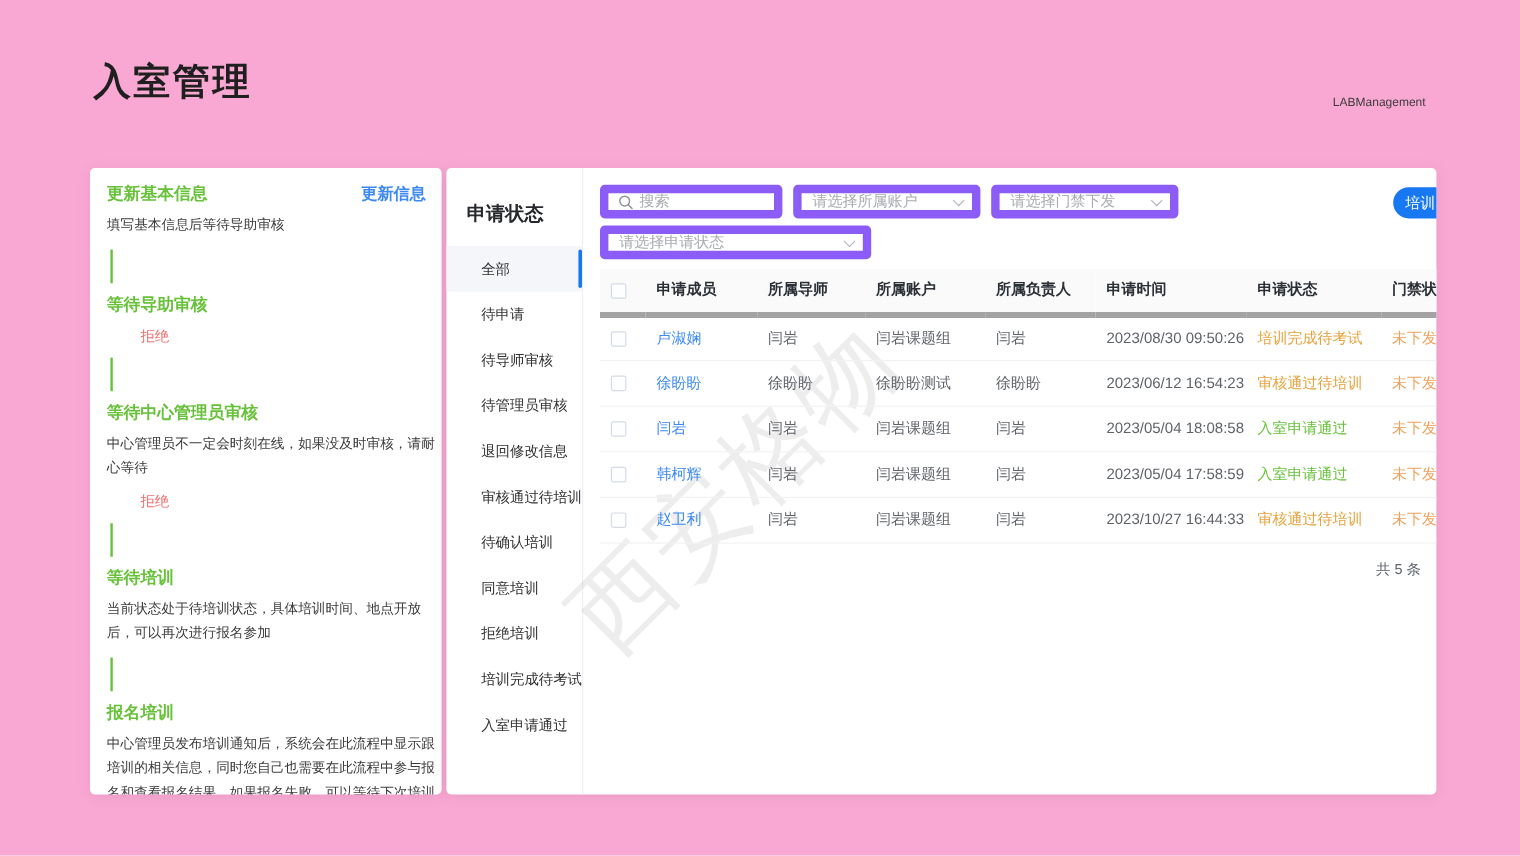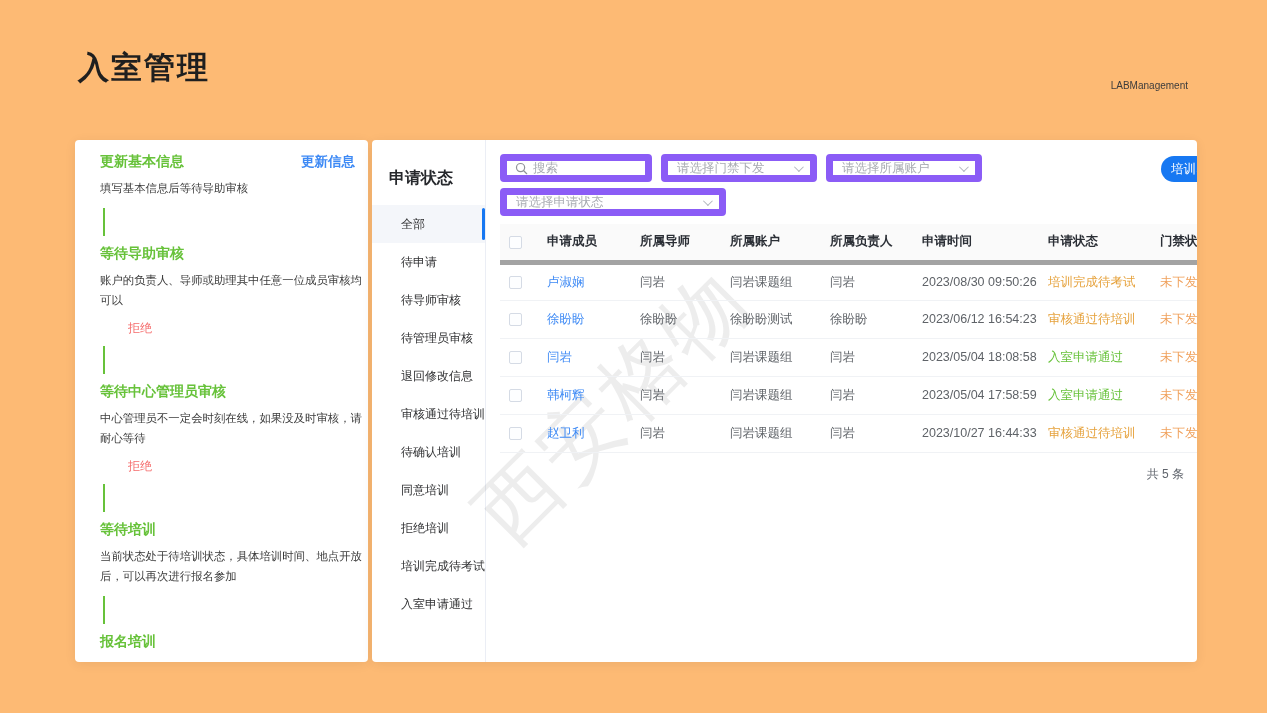--- a/index.html
+++ b/index.html
@@ -1,27 +1,27 @@
 <!DOCTYPE html>
 <html style="--green: #67c23a; --blue: #1778f2; --link: #3e8af5; --red: #f56c6c; --orange: #e6a23c; --gate: #f0a15c;"><head>
 <meta charset="utf-8">
 <style>
   :root{
     --green:#67c23a; --blue:#1778f2; --link:#3e8af5; --red:#f56c6c;
     --orange:#e6a23c; --gate:#f0a15c;
   }
   *{margin:0;padding:0;box-sizing:border-box;}
   body{background:#f7f7f8;font-family:"Liberation Sans","DejaVu Sans",sans-serif;}
-  .page{position:relative;width:1267px;height:713px;background:#fdba74;overflow:hidden;}
+  .page{position:relative;width:1267px;height:713px;background:#f9a8d4;overflow:hidden;}
 
   .page-title{position:absolute;left:78px;top:47px;font-size:31px;font-weight:bold;color:#1f1f1f;letter-spacing:2px;}
   .brand{position:absolute;top:80px;right:79px;font-size:10px;color:#3c3c3c;}
 
   .card{position:absolute;top:140px;background:#fff;border-radius:4px;box-shadow:0 2px 12px rgba(0,0,0,0.07);}
-  .flow-card{left:75px;width:293px;height:522px;padding:13px 5px 13px 25px;overflow:hidden;}
+  .flow-card{left:75px;width:293px;height:522px;padding:13px 5px 13px 14px;overflow:hidden;}
   .main-card{left:372px;width:825px;height:522px;display:flex;overflow:hidden;}
 
   
   .step-head{display:flex;justify-content:space-between;align-items:center;padding-right:8px;}
   .step-title{font-size:14px;font-weight:bold;color:var(--green);}
   .step-link{font-size:13.5px;font-weight:bold;color:var(--link);cursor:pointer;text-decoration:none;}
   .step-desc{margin-top:7px;font-size:11.4px;line-height:1.8;color:#3b3b3b;}
   .step-reject{margin-top:9px;font-size:12px;color:var(--red);margin-left:28px;}
   .connector{width:2px;height:28px;background:var(--green);margin:9px 0 9px 3px;}
 
@@ -78,21 +78,20 @@
     <div class="step-desc">填写基本信息后等待导助审核</div>
 
     <div class="connector"></div>
   </div>
 
   <div class="step">
     <div class="step-head">
       <span class="step-title">等待导助审核</span>
 
     </div>
-    <div class="step-desc">账户的负责人、导师或助理其中任意一位成员审核均可以</div>
     <div class="step-reject">拒绝</div>
     <div class="connector"></div>
   </div>
 
   <div class="step">
     <div class="step-head">
       <span class="step-title">等待中心管理员审核</span>
 
     </div>
     <div class="step-desc">中心管理员不一定会时刻在线，如果没及时审核，请耐心等待</div>
@@ -176,26 +175,26 @@
       <div class="watermark">西安格物</div>
 
       <div class="filter-row">
         <div class="input-like search-box">
           <svg width="13" height="13" viewBox="0 0 14 14" fill="none">
             <circle cx="6" cy="6" r="4.4" stroke="#909399" stroke-width="1.3"></circle>
             <line x1="9.4" y1="9.4" x2="12.6" y2="12.6" stroke="#909399" stroke-width="1.3" stroke-linecap="round"></line>
           </svg>
           <span class="placeholder">搜索</span>
         </div>
+        <div class="input-like select sel-account">
+          <span class="placeholder">请选择所属账户</span>
+          <span class="chev"></span>
+        </div>
         <div class="input-like select sel-gate">
           <span class="placeholder">请选择门禁下发</span>
-          <span class="chev"></span>
-        </div>
-        <div class="input-like select sel-account">
-          <span class="placeholder">请选择所属账户</span>
           <span class="chev"></span>
         </div>
       </div>
       <div class="filter-row row2">
         <div class="input-like select sel-status">
           <span class="placeholder">请选择申请状态</span>
           <span class="chev"></span>
         </div>
       </div>
 

